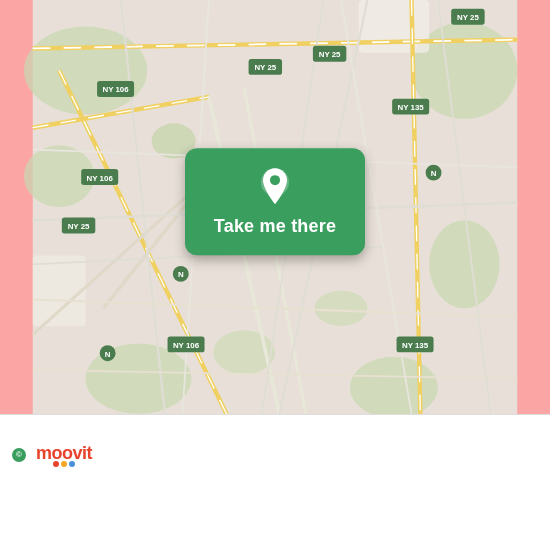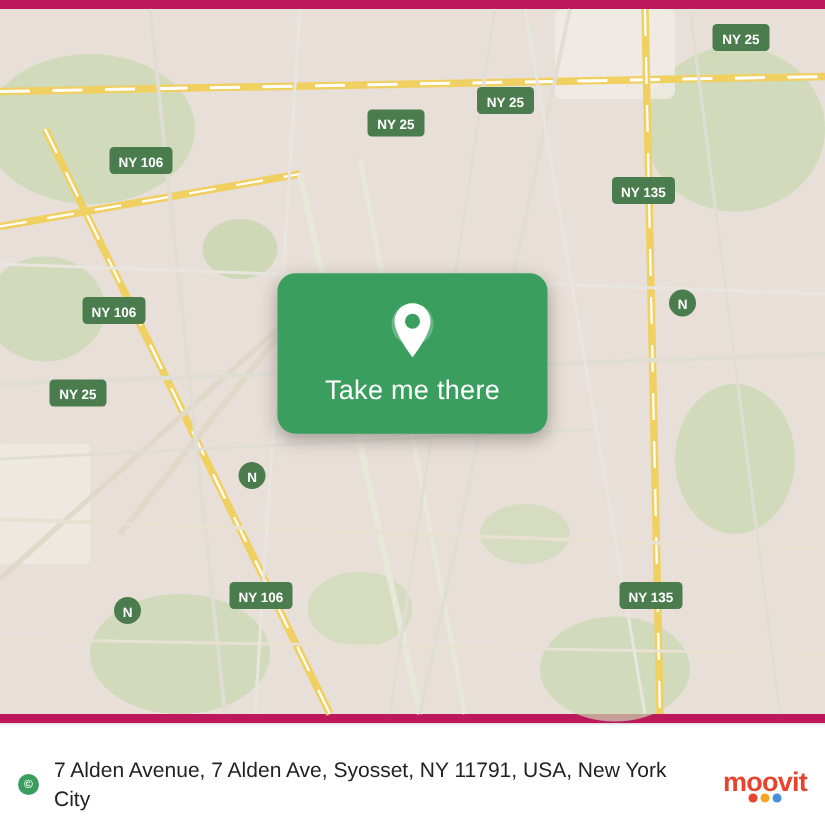--- a/index.html
+++ b/index.html
@@ -7,23 +7,23 @@
       width: 550px;
       height: 550px;
       overflow: hidden;
       font-family: Arial, sans-serif;
       position: relative;
     }
 
     
     #map-container {
       width: 550px;
-      height: 482px;
+      height: 414px;
       position: relative;
-      background-color: #be185d;
+      background-color: #fca5a5;
       overflow: hidden;
     }
 
     
     #map-svg {
       width: 100%;
       height: 100%;
     }
 
     
@@ -46,21 +46,21 @@
     .pin-icon {
       width: 44px;
       height: 44px;
     }
 
     .take-me-there-btn {
       background-color: #3a9e5f;
       color: white;
       border: none;
       font-size: 18px;
-      font-weight: 400;
+      font-weight: 700;
       cursor: pointer;
       padding: 0;
       letter-spacing: 0.2px;
     }
 
     
     #bottom-bar {
       width: 550px;
       height: 80px;
       background-color: white;
@@ -224,21 +224,20 @@
       <circle cx="22" cy="16" r="5" fill="#3a9e5f"></circle>
     </svg>
     <button class="take-me-there-btn">Take me there</button>
   </div>
 </div>
 
 <div id="bottom-bar">
   <div class="osm-logo">
     <div class="osm-circle">©</div>
   </div>
-  <div class="address-text">7 Alden Avenue, 7 Alden Ave, Syosset, NY 11791, USA, New York City</div>
   <div class="moovit-logo">
     <span class="moovit-text">moovit</span>
     <div class="moovit-dots">
       <div class="moovit-dot" style="background:#e8432d;"></div>
       <div class="moovit-dot" style="background:#f5a623;"></div>
       <div class="moovit-dot" style="background:#4a90d9;"></div>
     </div>
   </div>
 </div>
 

